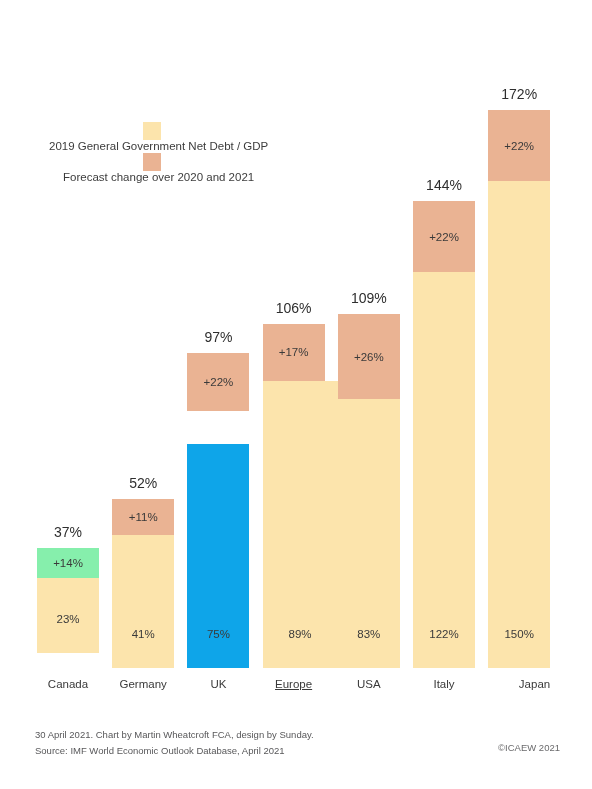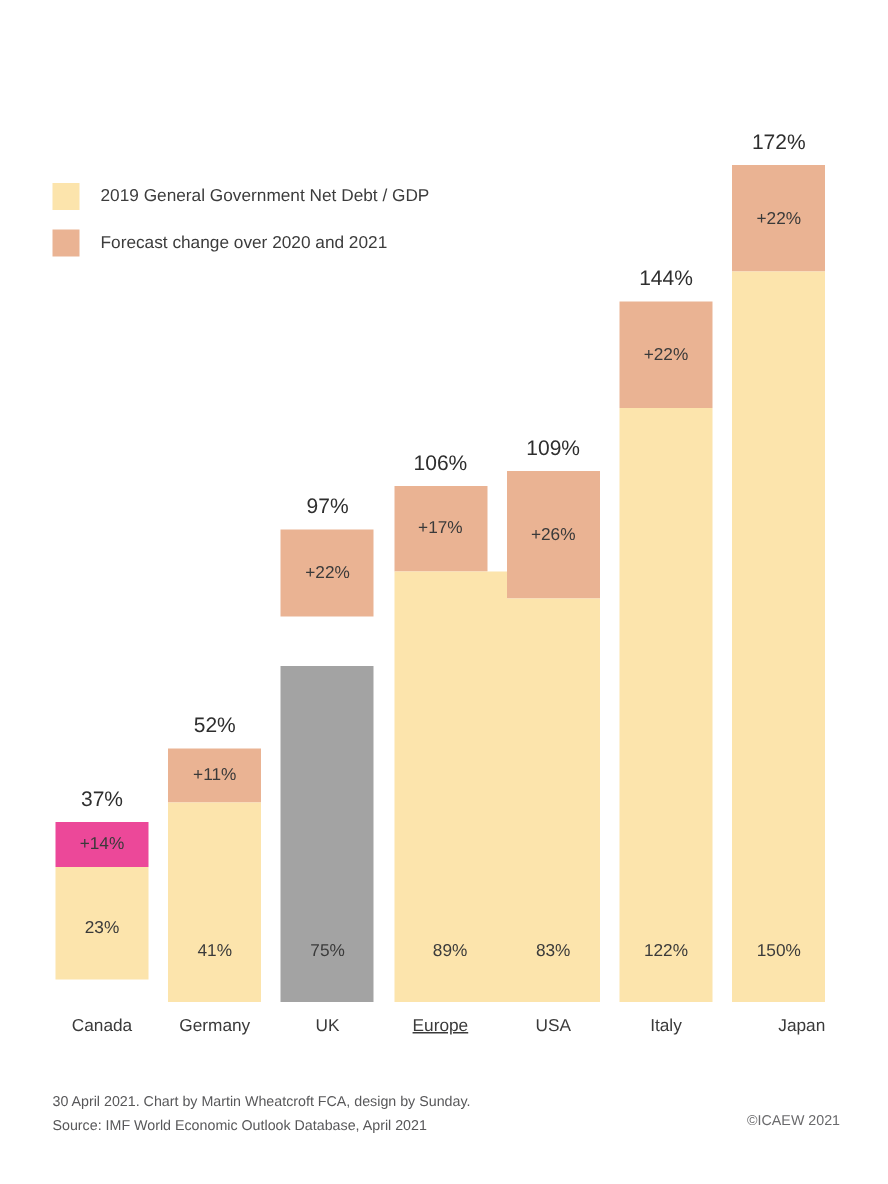--- a/index.html
+++ b/index.html
@@ -49,20 +49,21 @@
   #legend {
     position: absolute;
     left: 35px;
     top: 122px;
   }
   .legend-row {
     display: flex;
     align-items: center;
     height: 18px;
     margin-bottom: 13px;
+    flex-direction: column;
   }
   .legend-swatch {
     width: 18px;
     height: 18px;
     flex: 0 0 18px;
   }
   .legend-label {
     margin-left: 14px;
     font-size: 11.5px;
     color: #3c3c3c;
@@ -170,21 +171,21 @@
       <div class="legend-row">
         <span class="legend-swatch" style="background: rgb(234, 179, 147);"></span>
         <span class="legend-label">Forecast change over 2020 and 2021</span>
       </div>
     </div>
 
   <div id="plot">
       <div class="bar-group" style="left: 37px; width: 62px; height: 668px;">
         <div class="bar-total" style="bottom: 128.035px;">37%</div>
         <div class="bar-stack" style="height: 120.035px;">
-          <div class="seg seg-forecast" style="height: 30px; background: #ec4899;">
+          <div class="seg seg-forecast" style="height: 30px; background: #86efac;">
             <span class="seg-label">+14%</span>
           </div>
           <div class="seg seg-base" style="height: 74.6163px; background: rgb(252, 228, 172);">
             <span class="seg-label">23%</span>
           </div>
         </div>
       </div>
       <div class="bar-group" style="left: 112.2px; width: 62px; height: 668px;">
         <div class="bar-total" style="bottom: 176.698px;">52%</div>
         <div class="bar-stack" style="height: 168.698px;">
@@ -195,21 +196,21 @@
             <span class="seg-label">41%</span>
           </div>
         </div>
       </div>
       <div class="bar-group" style="left: 187.4px; width: 62px; height: 668px;">
         <div class="bar-total" style="bottom: 322.686px;">97%</div>
         <div class="bar-stack" style="height: 314.686px;">
           <div class="seg seg-forecast" style="height: 71.3721px; background: rgb(234, 179, 147);">
             <span class="seg-label">+22%</span>
           </div>
-          <div class="seg seg-base" style="height: 279px; background: #a3a3a3; margin-top: 33px;">
+          <div class="seg seg-base" style="height: 279px; background: #0ea5e9; margin-top: 33px;">
             <span class="seg-label">75%</span>
           </div>
         </div>
       </div>
       <div class="bar-group" style="left: 262.6px; width: 62px; height: 668px;">
         <div class="bar-total" style="bottom: 351.884px;">106%</div>
         <div class="bar-stack" style="height: 343.884px;">
           <div class="seg seg-forecast" style="height: 57px; background: rgb(234, 179, 147);">
             <span class="seg-label">+17%</span>
           </div>

